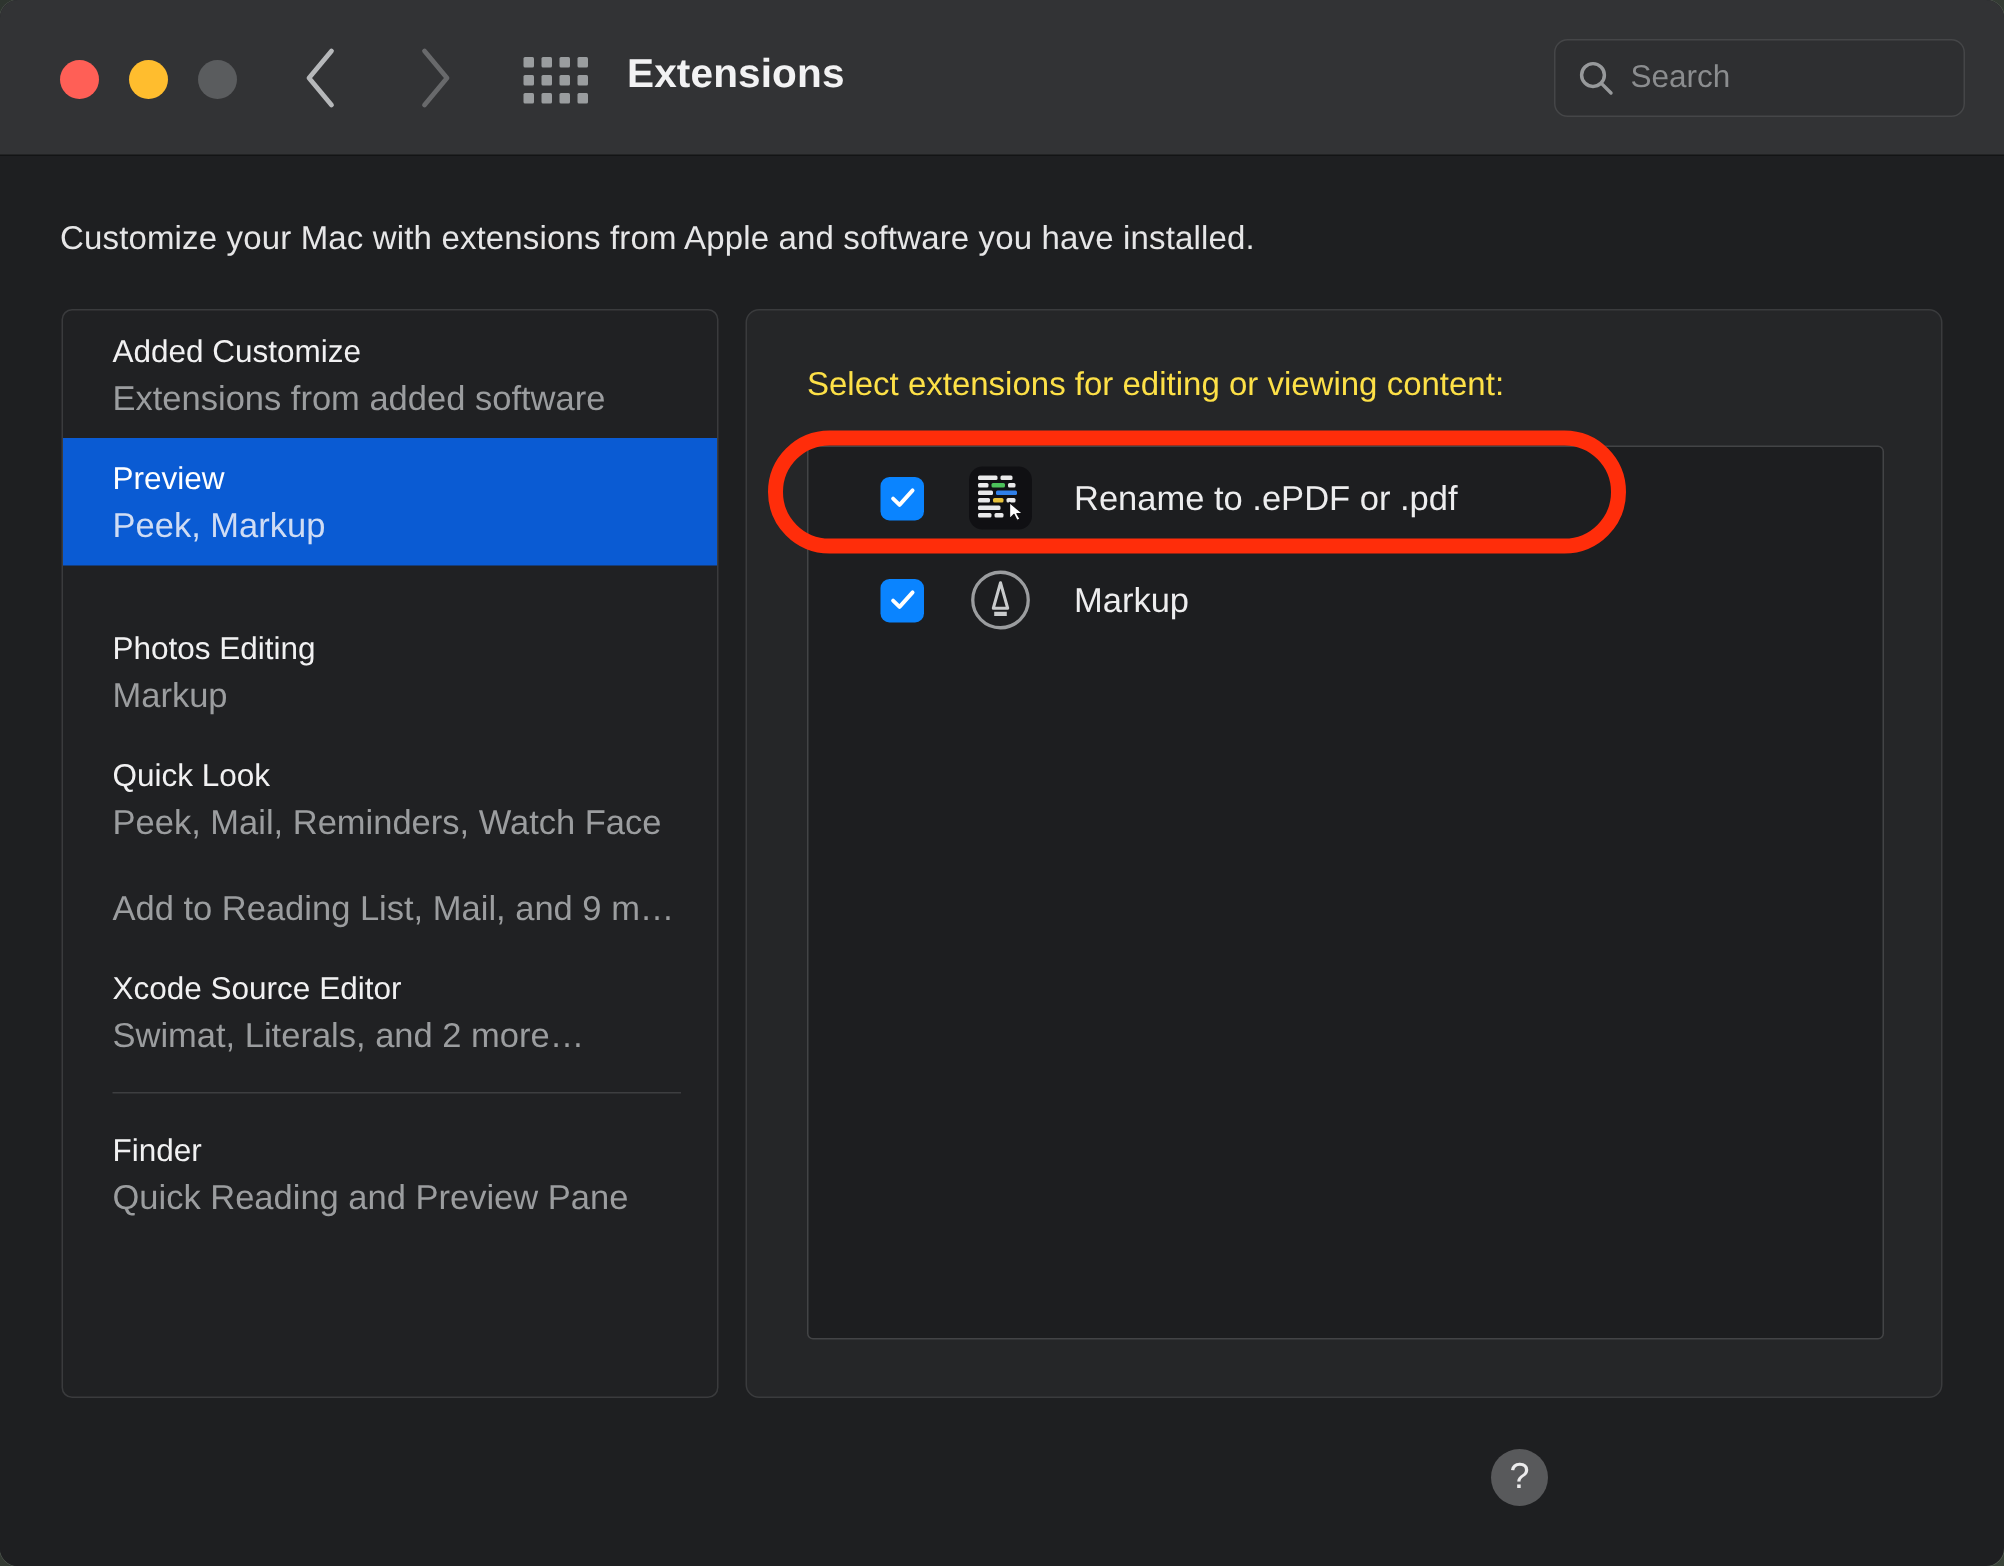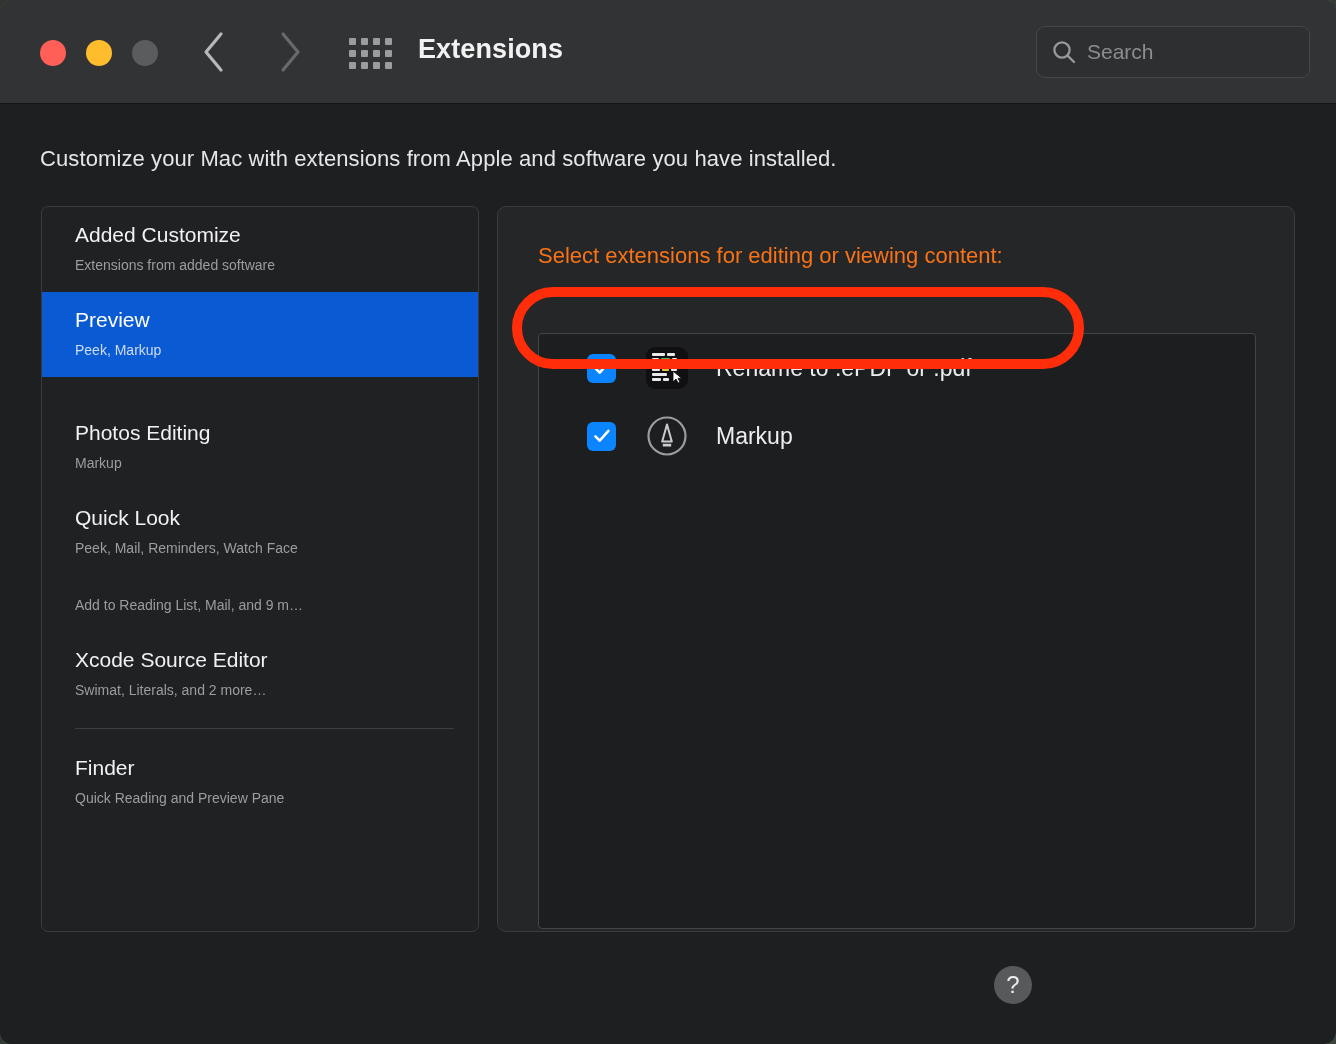--- a/index.html
+++ b/index.html
@@ -163,21 +163,21 @@
     padding: 14px 0 14px 33px;
     box-sizing: border-box;
   }
   .side-item .s-title {
     font-size: 21px;
     color: #f1f1f2;
     line-height: 28px;
     white-space: nowrap;
   }
   .side-item .s-sub {
-    font-size: 14px;
+    font-size: 23px;
     color: #9b9d9f;
     line-height: 26px;
     margin-top: 3px;
     white-space: nowrap;
   }
   .side-item.selected {
     background: #0a5bd3;
   }
   .side-item.selected .s-title { color: #ffffff; }
   .side-item.selected .s-sub   { color: #cfdcf4; }
@@ -198,34 +198,33 @@
     background: #252628;
     border: 1px solid #3a3b3d;
     border-radius: 9px;
     box-sizing: border-box;
   }
   #panel-heading {
     position: absolute;
     left: 40px;
     top: 36px;
     font-size: 22px;
-    color: #f97316;
+    color: #fde047;
   }
   #ext-list {
     position: absolute;
     left: 40px;
     top: 90px;
     width: 718px;
     height: 596px;
     background: #1d1e20;
     border: 1px solid #434446;
     border-radius: 4px;
     box-sizing: border-box;
     overflow: hidden;
-    margin-top: 36px;
   }
   .ext-row {
     height: 68px;
     display: flex;
     align-items: center;
     padding-left: 48px;
     box-sizing: border-box;
   }
 
   

